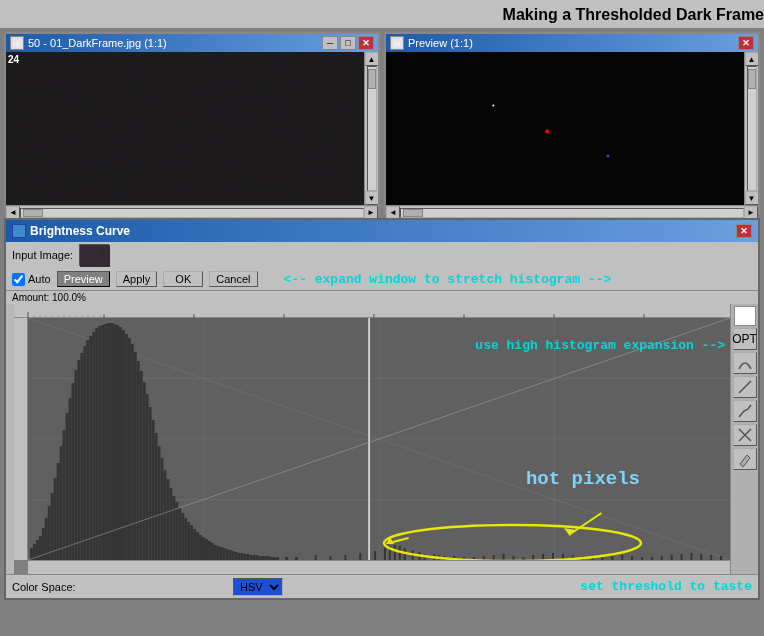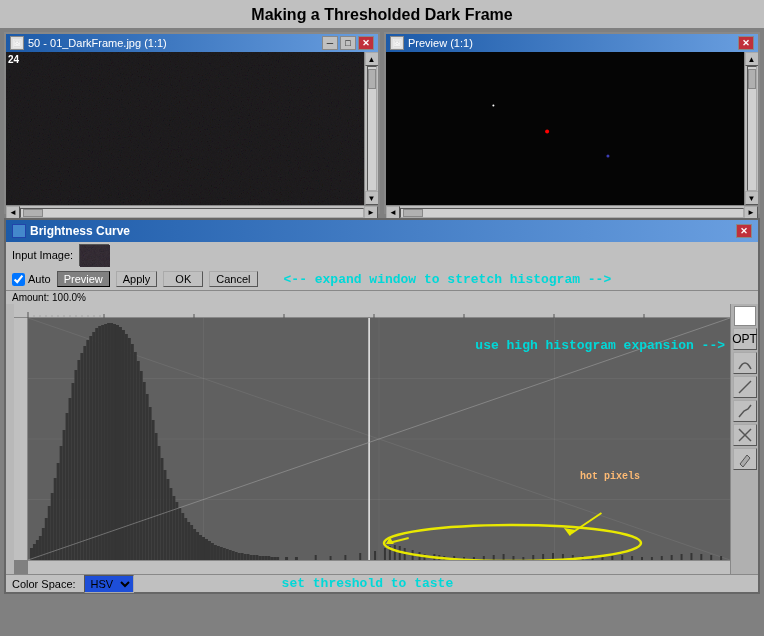--- a/index.html
+++ b/index.html
@@ -7,21 +7,21 @@
       width: 764px;
       height: 636px;
       background: #808080;
       font-family: Arial, sans-serif;
       font-size: 12px;
       overflow: hidden;
     }
 
     
     #page-title {
-      text-align: center;
+      text-align: right;
       font-size: 16px;
       font-weight: bold;
       color: #000;
       padding: 6px 0 4px 0;
       background: #c0c0c0;
     }
 
     
     #top-area {
       display: flex;
@@ -252,22 +252,22 @@
 
     
     .annotation-cyan {
       color: #00d8d8;
       font-size: 13px;
       font-weight: bold;
       font-family: 'Courier New', monospace;
     }
 
     .annotation-yellow {
-      color: #fdba74;
-      font-size: 10px;
+      color: #7dd3fc;
+      font-size: 19px;
       font-weight: bold;
       font-family: 'Courier New', monospace;
     }
 
     
     #input-image-row {
       background: #c0c0c0;
       padding: 2px 6px;
       display: flex;
       align-items: center;
@@ -353,24 +353,25 @@
       background: white;
       border: 1px solid #888;
     }
 
     
     #bottom-bar {
       background: #c0c0c0;
       padding: 3px 6px;
       display: flex;
       align-items: center;
-      gap: 8px;
+      gap: 16px;
       font-size: 11px;
       border-top: 1px solid #888;
-      height: 18px;
+      height: 24px;
+      justify-content: space-between;
     }
 
     .color-space-select {
       padding: 1px 2px;
       font-size: 11px;
       background: #1d4ed8;
       border: 1px inset #aaa;
     }
 
     

